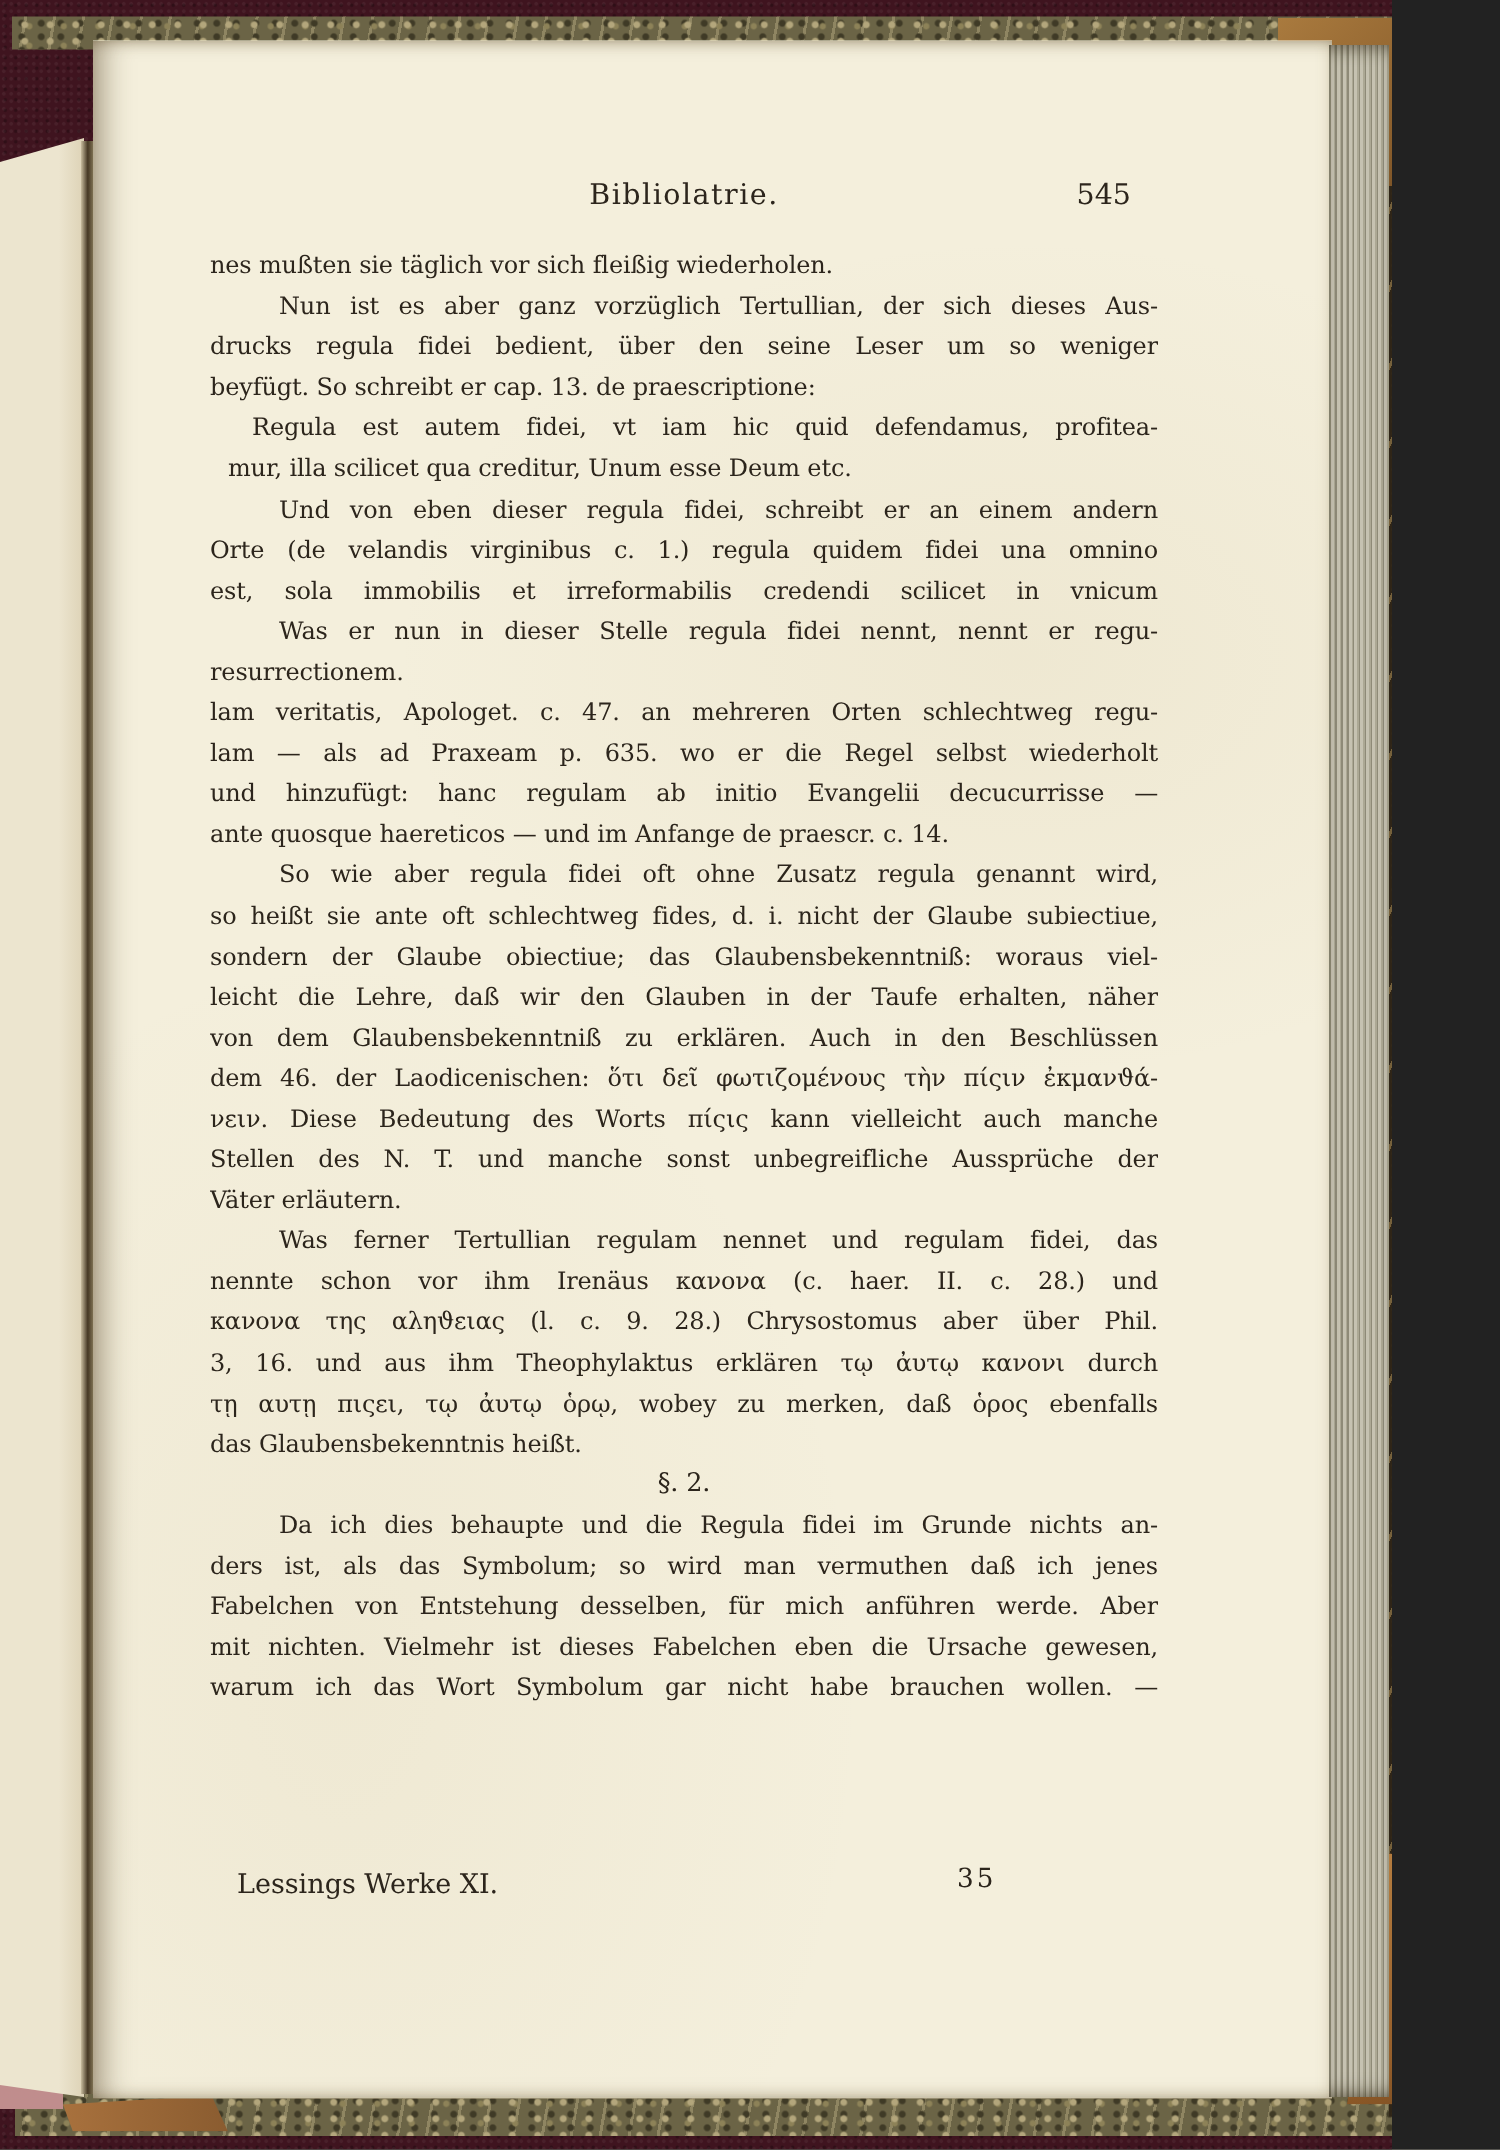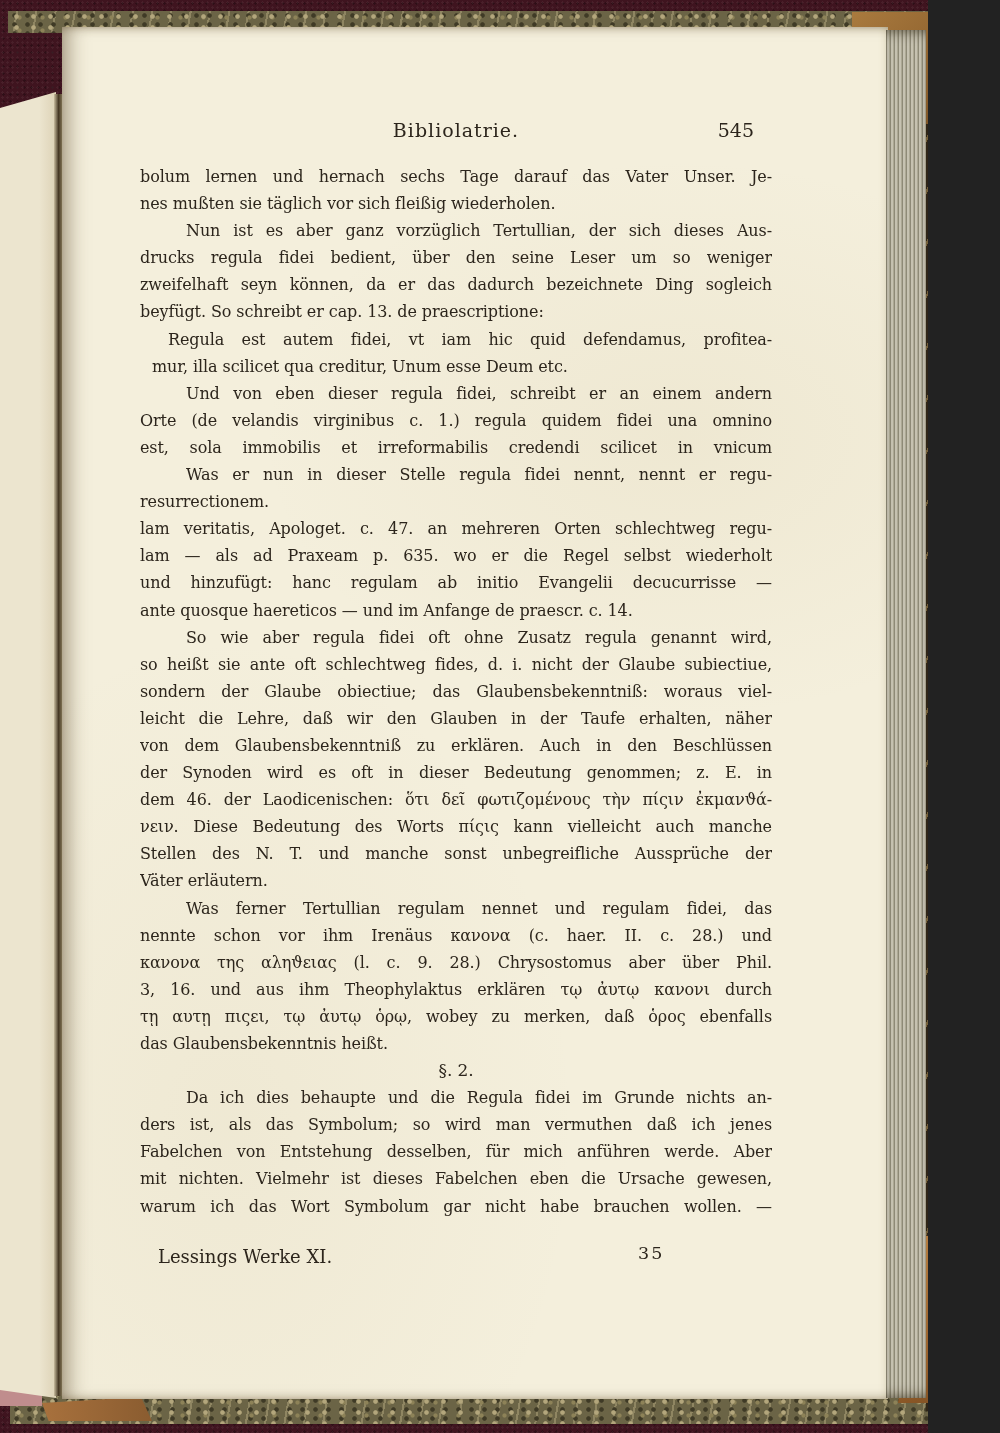--- a/index.html
+++ b/index.html
@@ -114,43 +114,40 @@
   <div class="gutter"></div>
   <div class="page"></div>
   <div class="fore-edge"></div>
 
   <div class="content">
     <div class="running-head">
       <span class="running-title">Bibliolatrie.</span>
       <span class="page-number">545</span>
     </div>
     <div class="lines">
-        <div class="line just">bolum lernen und hernach sechs Tage darauf das Vater Unser. Je-</div>
         <div class="line left">nes mußten sie täglich vor sich fleißig wiederholen.</div>
         <div class="line indent just">Nun ist es aber ganz vorzüglich Tertullian, der sich dieses Aus-</div>
         <div class="line just">drucks regula fidei bedient, über den seine Leser um so weniger</div>
-        <div class="line just">zweifelhaft seyn können, da er das dadurch bezeichnete Ding sogleich</div>
         <div class="line left">beyfügt.  So schreibt er cap. 13. de praescriptione:</div>
         <div class="line q1 just">Regula est autem fidei, vt iam hic quid defendamus, profitea-</div>
         <div class="line q2 left">mur, illa scilicet qua creditur, Unum esse Deum etc.</div>
         <div class="line indent just">Und von eben dieser regula fidei, schreibt er an einem andern</div>
         <div class="line just">Orte (de velandis virginibus c. 1.) regula quidem fidei una omnino</div>
         <div class="line just">est, sola immobilis et irreformabilis credendi scilicet in vnicum</div>
         <div class="line indent just">Was er nun in dieser Stelle regula fidei nennt, nennt er regu-</div>
         <div class="line left">resurrectionem.</div>
         <div class="line just">lam veritatis, Apologet. c. 47. an mehreren Orten schlechtweg regu-</div>
         <div class="line just">lam — als ad Praxeam p. 635. wo er die Regel selbst wiederholt</div>
         <div class="line just">und hinzufügt: hanc regulam ab initio Evangelii decucurrisse —</div>
         <div class="line left">ante quosque haereticos — und im Anfange de praescr. c. 14.</div>
         <div class="line indent just">So wie aber regula fidei oft ohne Zusatz regula genannt wird,</div>
         <div class="line just">so heißt sie ante oft schlechtweg fides, d. i. nicht der Glaube subiectiue,</div>
         <div class="line just">sondern der Glaube obiectiue; das Glaubensbekenntniß: woraus viel-</div>
         <div class="line just">leicht die Lehre, daß wir den Glauben in der Taufe erhalten, näher</div>
         <div class="line just">von dem Glaubensbekenntniß zu erklären.  Auch in den Beschlüssen</div>
-        <div class="line just">der Synoden wird es oft in dieser Bedeutung genommen; z. E. in</div>
         <div class="line just">dem 46. der Laodicenischen: ὅτι δεῖ φωτιζομένους τὴν πίςιν ἐκμανϑά-</div>
         <div class="line just">νειν.  Diese Bedeutung des Worts πίςις kann vielleicht auch manche</div>
         <div class="line just">Stellen des N. T. und manche sonst unbegreifliche Aussprüche der</div>
         <div class="line left">Väter erläutern.</div>
         <div class="line indent just">Was ferner Tertullian regulam nennet und regulam fidei, das</div>
         <div class="line just">nennte schon vor ihm Irenäus κανονα (c. haer. II. c. 28.) und</div>
         <div class="line just">κανονα της αληϑειας (l. c. 9. 28.) Chrysostomus aber über Phil.</div>
         <div class="line just">3, 16. und aus ihm Theophylaktus erklären τῳ ἀυτῳ κανονι durch</div>
         <div class="line just">τῃ αυτῃ πιςει, τῳ ἀυτῳ ὁρῳ, wobey zu merken, daß ὁρος ebenfalls</div>
         <div class="line left">das Glaubensbekenntnis heißt.</div>

